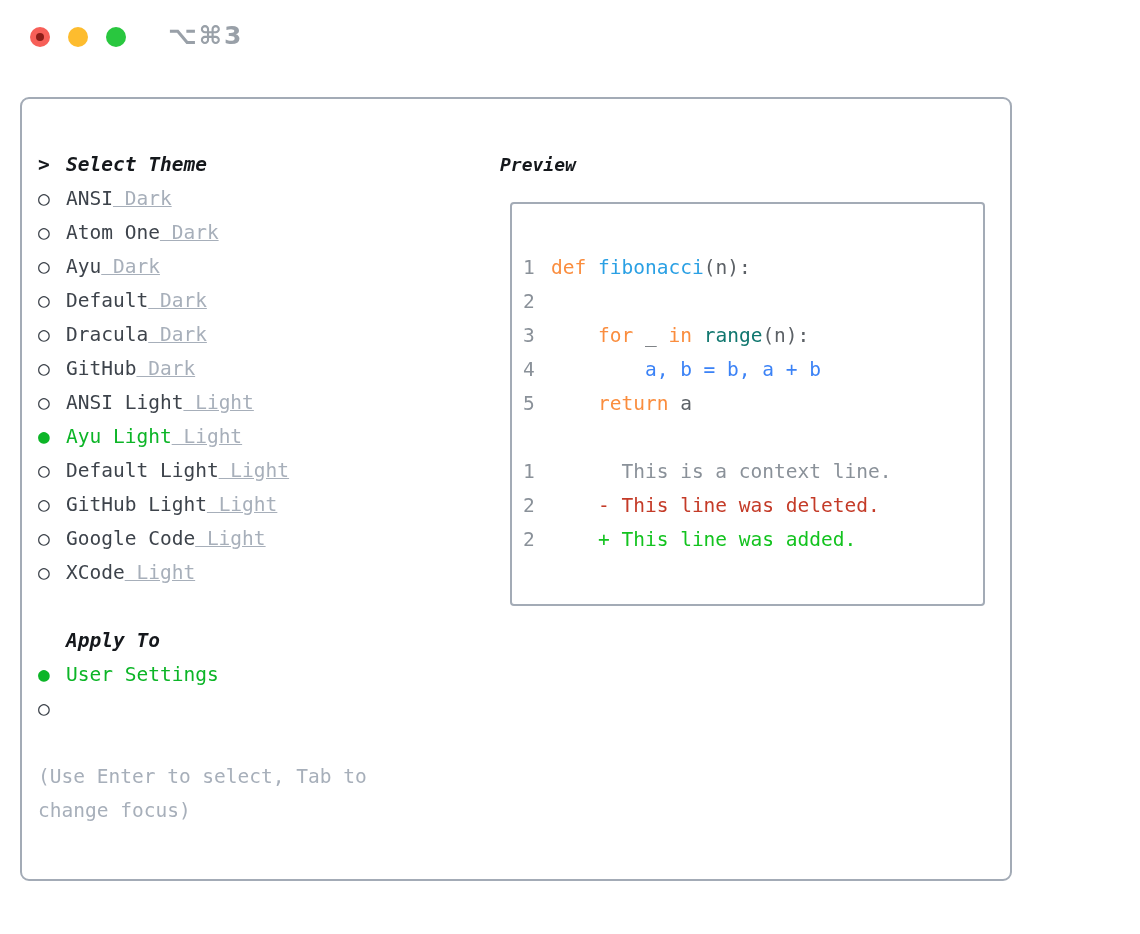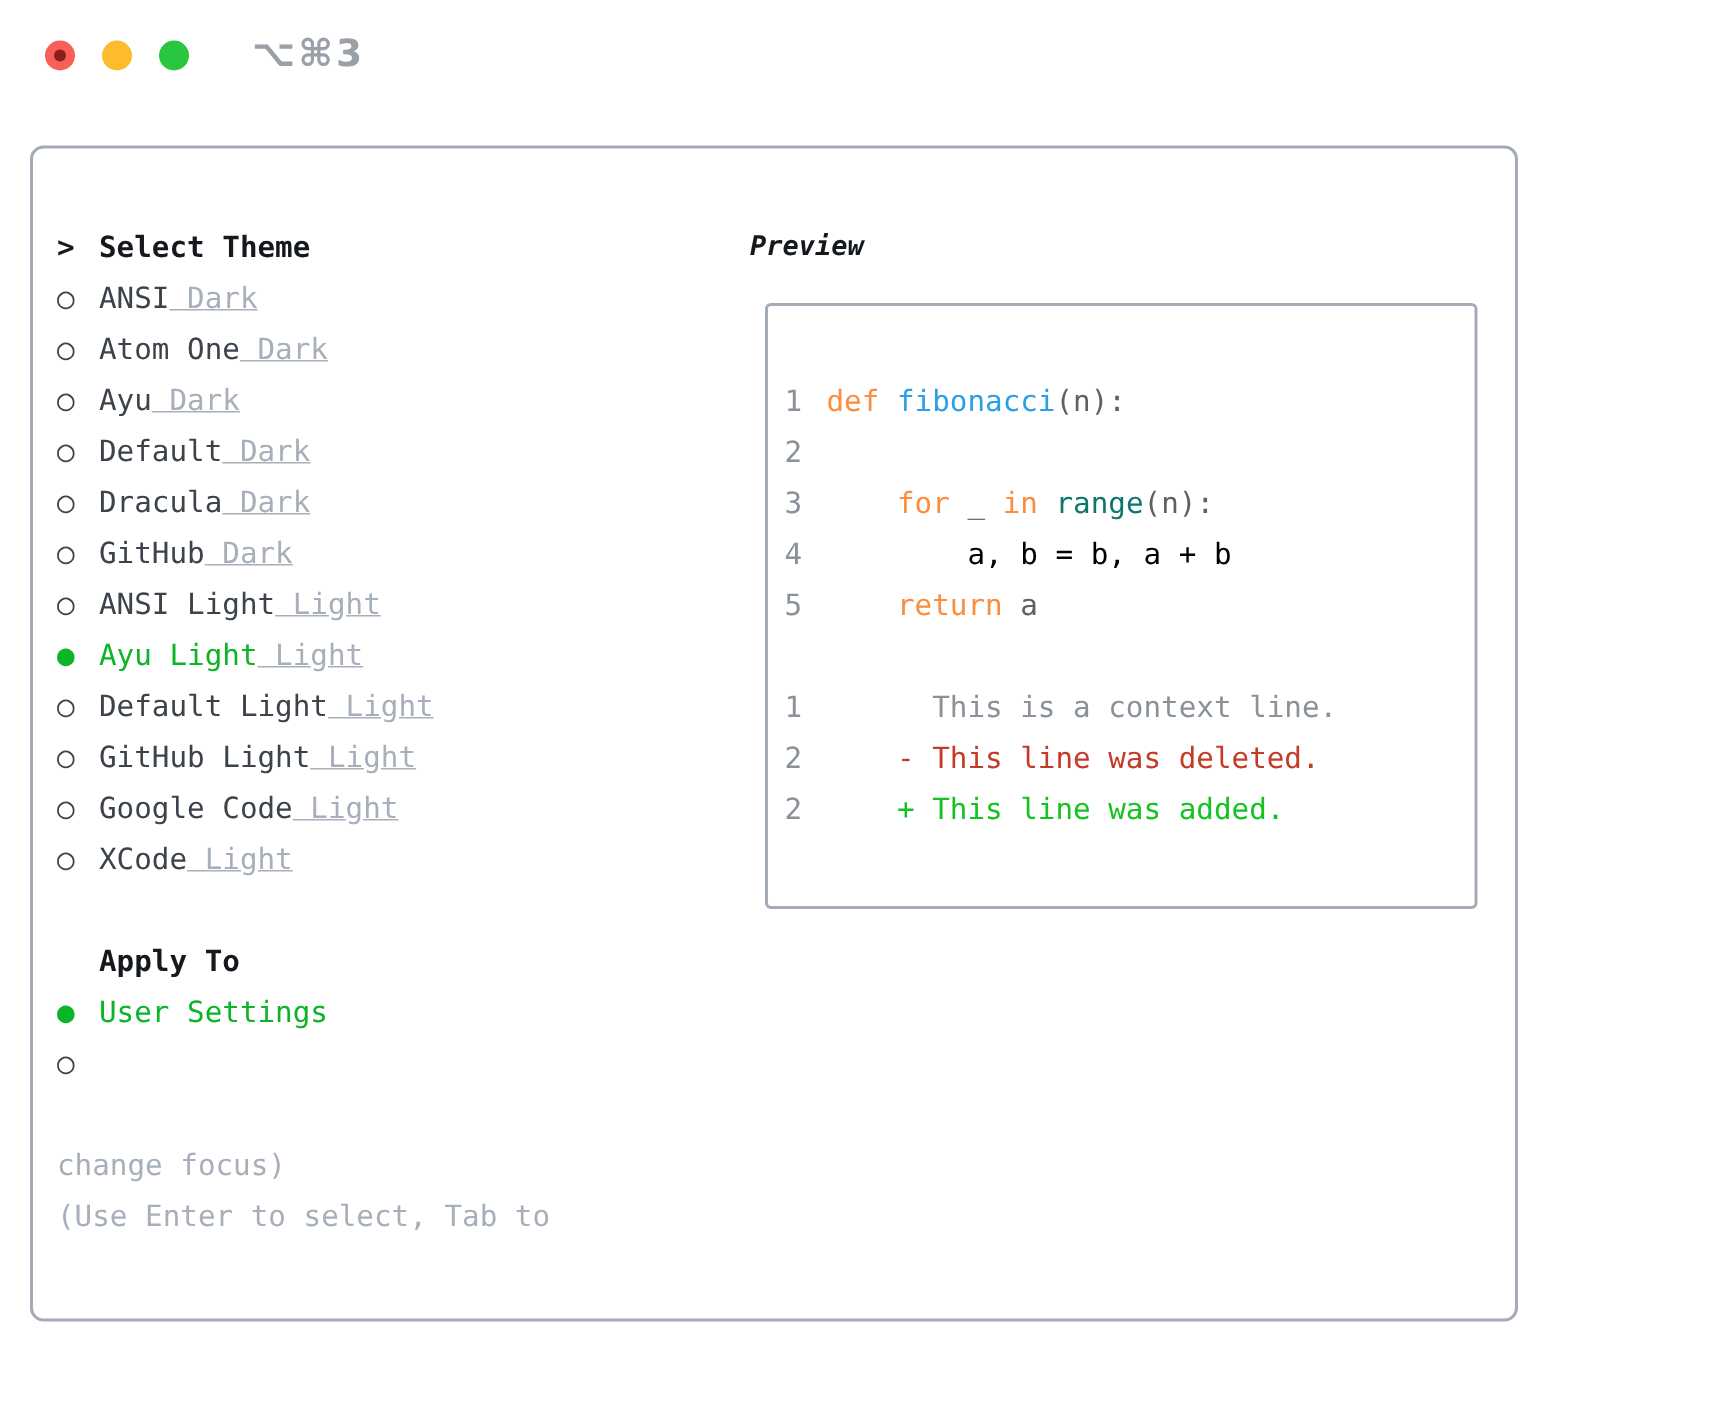--- a/index.html
+++ b/index.html
@@ -26,21 +26,21 @@
     position:absolute;left:20px;top:97px;width:992px;height:784px;
     border:2px solid #a3abb6;border-radius:9px;box-sizing:border-box;
   }
   
   .left-col{
     position:absolute;left:16px;top:49px;width:440px;
     font-size:19.5px;line-height:34px;color:#3d434b;
   }
   .row{display:flex;height:34px;}
   .marker{width:28px;flex:none;}
-  .h{font-weight:bold;color:#15181c;}
+  .h{font-weight:bold;color:#15181c;font-style:italic;}
   .caret{font-weight:bold;color:#15181c;}
   .name{white-space:pre;}
   .variant{white-space:pre;color:#a7afba;text-decoration:underline;}
   .sel .marker,.sel .name{color:#0cb527;}
   .spacer{height:34px;}
   .hint{color:#a7afba;}
   .hint div{height:34px;}
   
   .preview-head{
     position:absolute;left:478px;top:49px;height:34px;line-height:34px;
@@ -151,43 +151,43 @@
             <span class="name">User Settings</span>
           </div>
           <div class="row item">
             <span class="marker">○</span>
           </div>
         </div>
 
       <div class="spacer"></div>
 
       <div class="hint">
+        <div>(Use Enter to select, Tab to</div>
         <div>change focus)</div>
-        <div>(Use Enter to select, Tab to</div>
       </div>
     </div>
 
     <div class="preview-head">Preview</div>
 
     <div class="preview-box">
       <div id="preview-lines">
           <div class="pline">
             <span class="lnum">1</span>
             <span class="code"><span style="color: rgb(250, 141, 62);">def</span><span style="color: rgb(92, 97, 102);"> </span><span style="color: rgb(42, 160, 228);">fibonacci</span><span style="color: rgb(92, 97, 102);">(n):</span></span>
           </div>
           <div class="pline">
             <span class="lnum">2</span>
           </div>
           <div class="pline">
             <span class="lnum">3</span>
             <span class="code"><span style="color: rgb(92, 97, 102);">    </span><span style="color: rgb(250, 141, 62);">for</span><span style="color: rgb(92, 97, 102);"> _ </span><span style="color: rgb(250, 141, 62);">in</span><span style="color: rgb(92, 97, 102);"> </span><span style="color: #0f766e;">range</span><span style="color: rgb(92, 97, 102);">(n):</span></span>
           </div>
           <div class="pline">
             <span class="lnum">4</span>
-            <span class="code"><span style="color: #000000;">        a, b = b, a + b</span></span>
+            <span class="code"><span style="color: #3b82f6;">        a, b = b, a + b</span></span>
           </div>
           <div class="pline">
             <span class="lnum">5</span>
             <span class="code"><span style="color: rgb(92, 97, 102);">    </span><span style="color: rgb(250, 141, 62);">return</span><span style="color: rgb(92, 97, 102);"> a</span></span>
           </div>
           <div class="pline">
             <span class="lnum"></span>
             <span class="code"></span>
           </div>
           <div class="pline">

